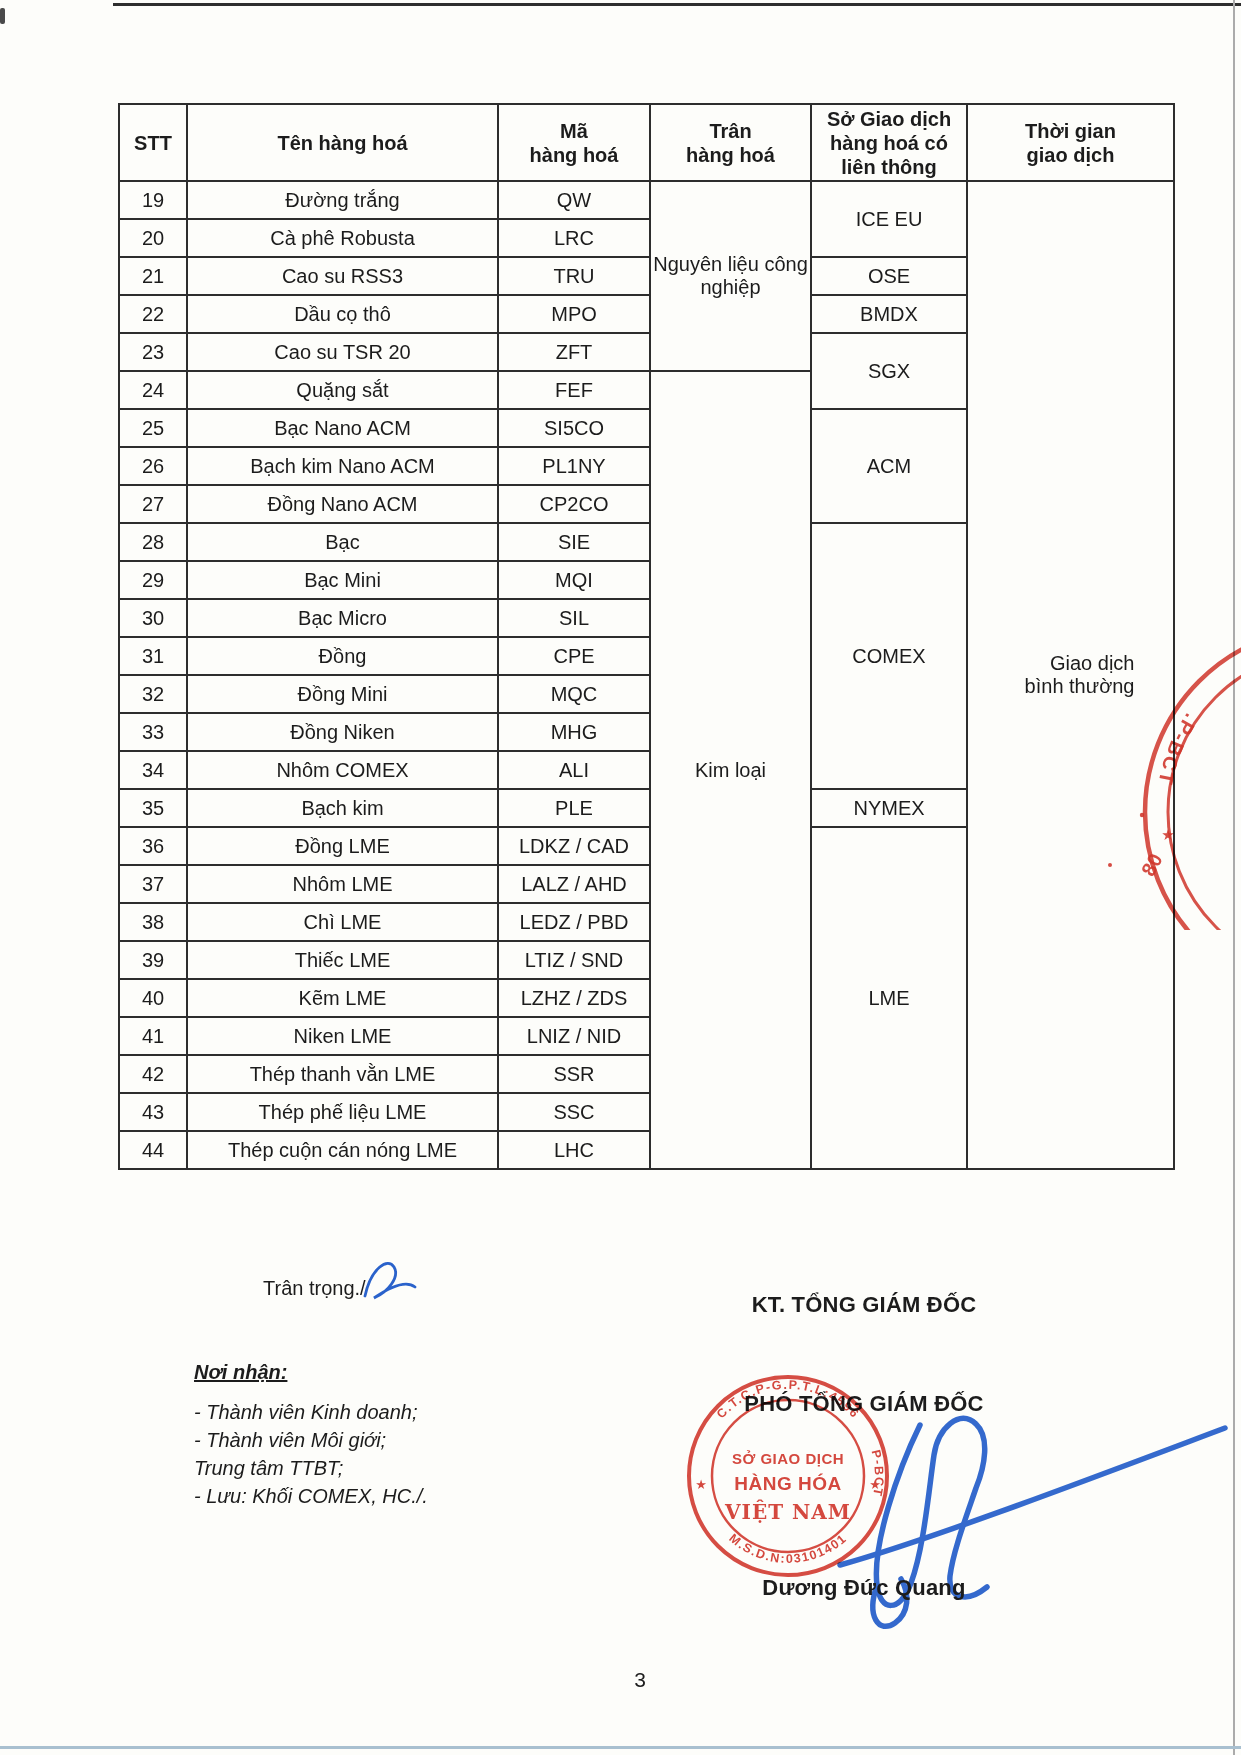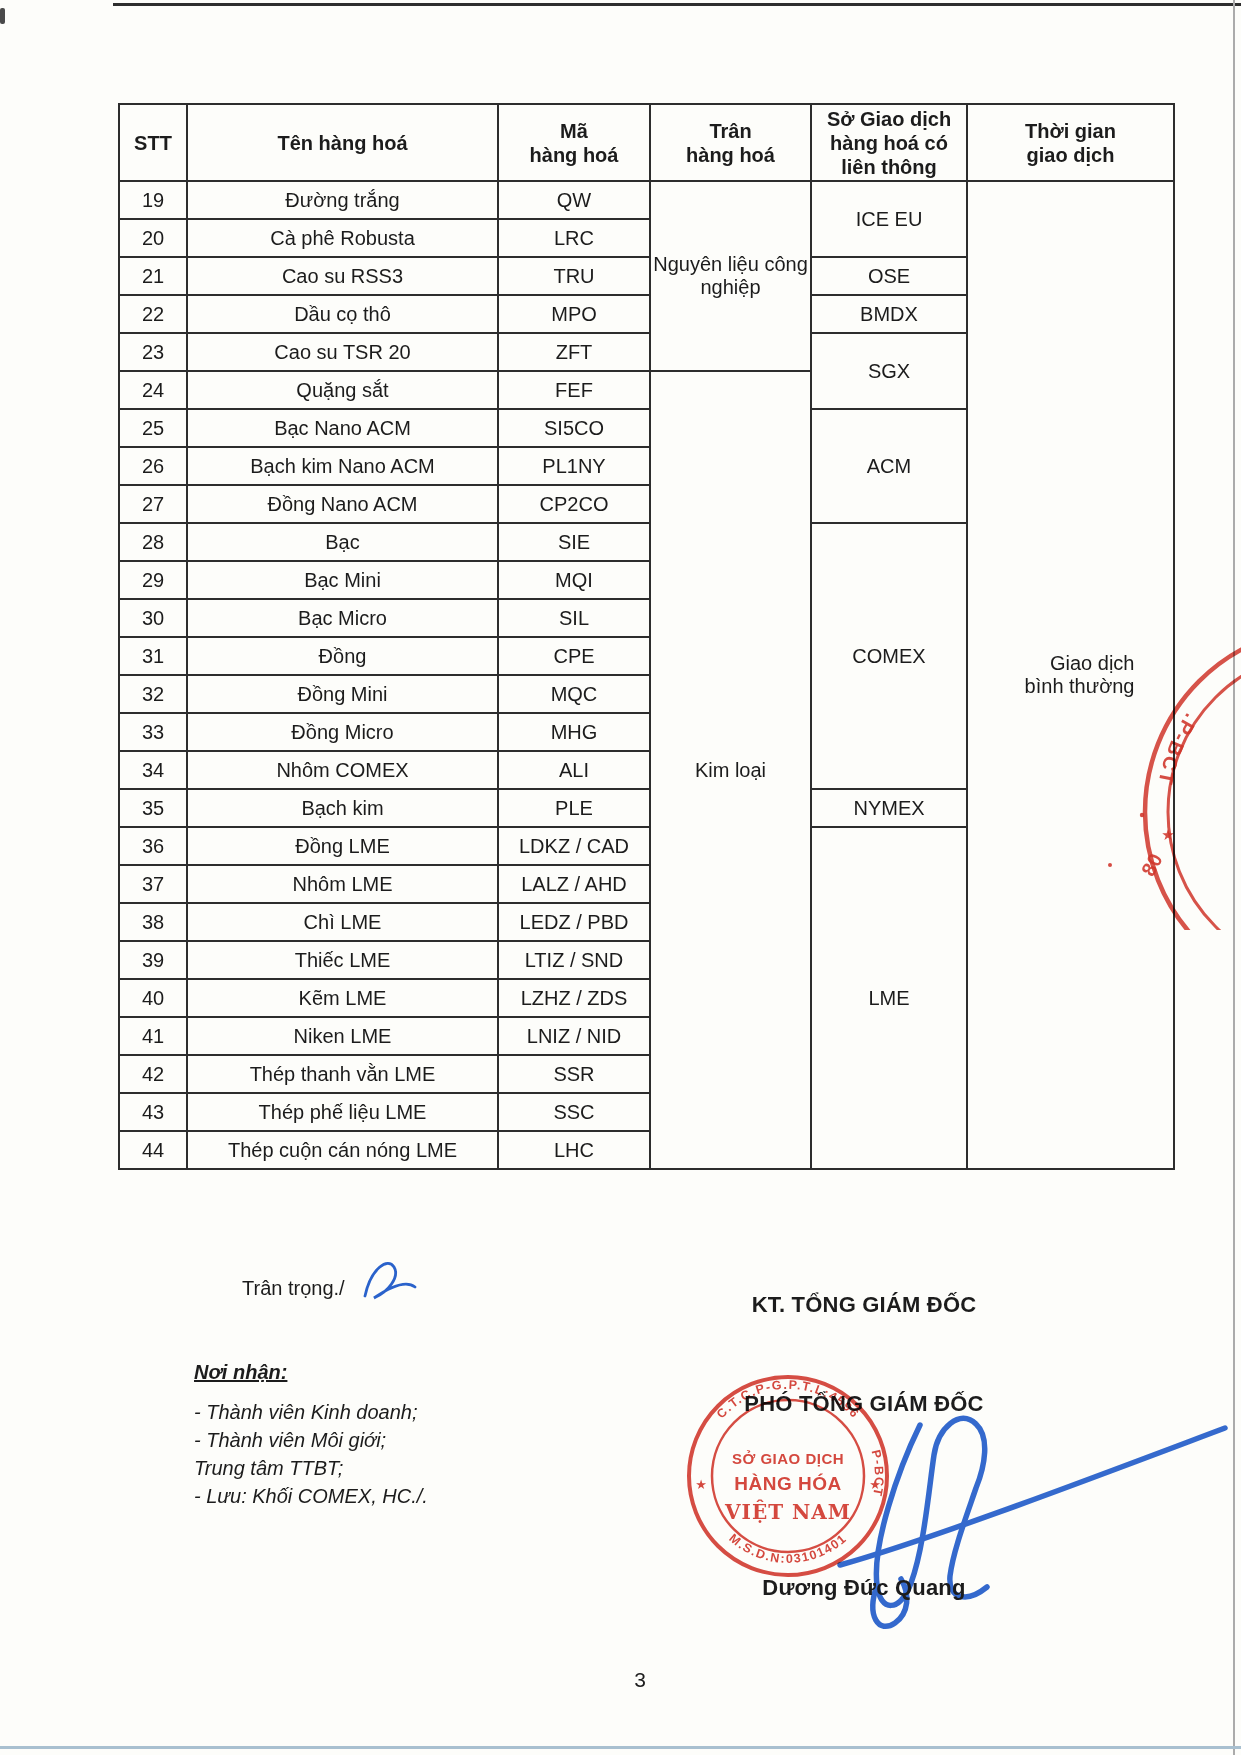--- a/index.html
+++ b/index.html
@@ -17,21 +17,21 @@
   #tbl th,#tbl td{border:2px solid #2d2d2d;text-align:center;vertical-align:middle;padding:0;}
   #tbl th{height:75px;font-size:20px;font-weight:bold;white-space:pre-line;line-height:24px;}
   #tbl tbody tr{height:38px;}
   #tbl td{font-size:20px;line-height:23px;}
   #tbl td .wrap{display:inline-block;width:128px;text-align:right;}
 
   
   .para{position:absolute;left:173px;top:1205px;width:860px;font-size:20px;
         line-height:33px;letter-spacing:-0.5px;}
   .p1{padding-left:77px;}
-  .salutation{position:absolute;left:242px;top:1277px;font-size:20px;}
+  .salutation{position:absolute;left:263px;top:1277px;font-size:20px;}
 
   
   .recipients{position:absolute;left:194px;top:1345px;font-style:italic;font-size:20px;margin-top:16px;}
   .rec-head{font-weight:bold;text-decoration:underline;margin-bottom:14px;}
   .rec-line{line-height:28px;white-space:nowrap;}
 
   
   .sig-title1,.sig-title2,.signer{position:absolute;left:679px;width:370px;text-align:center;
         font-weight:bold;font-size:22px;letter-spacing:0.2px;}
   .sig-title1{top:1292px;}
@@ -153,21 +153,21 @@
           <td>Đồng</td>
           <td>CPE</td>
         </tr>
         <tr>
           <td>32</td>
           <td>Đồng Mini</td>
           <td>MQC</td>
         </tr>
         <tr>
           <td>33</td>
-          <td>Đồng Micro</td>
+          <td>Đồng Niken</td>
           <td>MHG</td>
         </tr>
         <tr>
           <td>34</td>
           <td>Nhôm COMEX</td>
           <td>ALI</td>
         </tr>
         <tr>
           <td>35</td>
           <td>Bạch kim</td>

